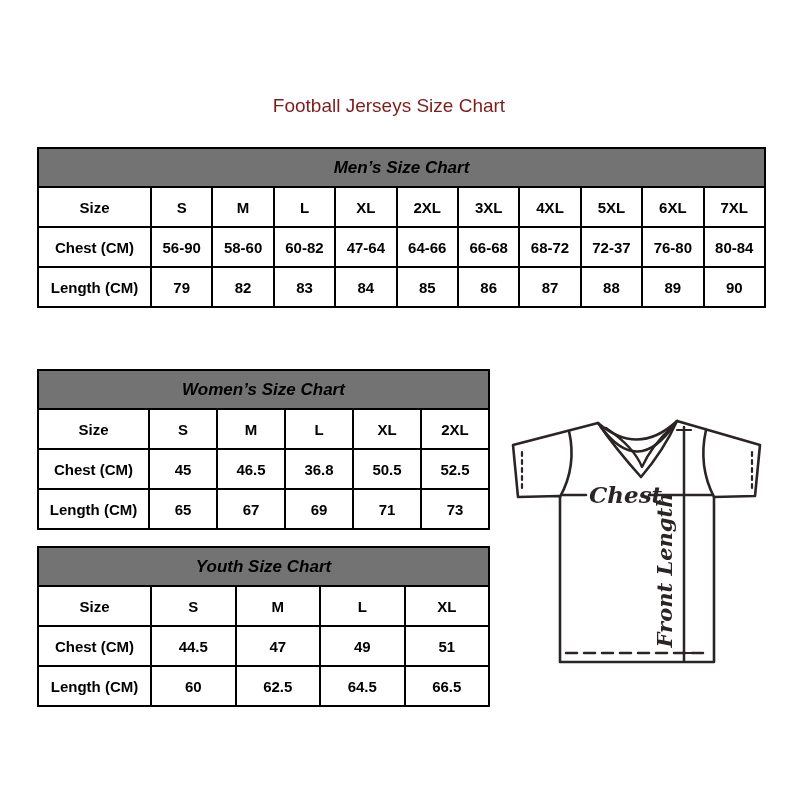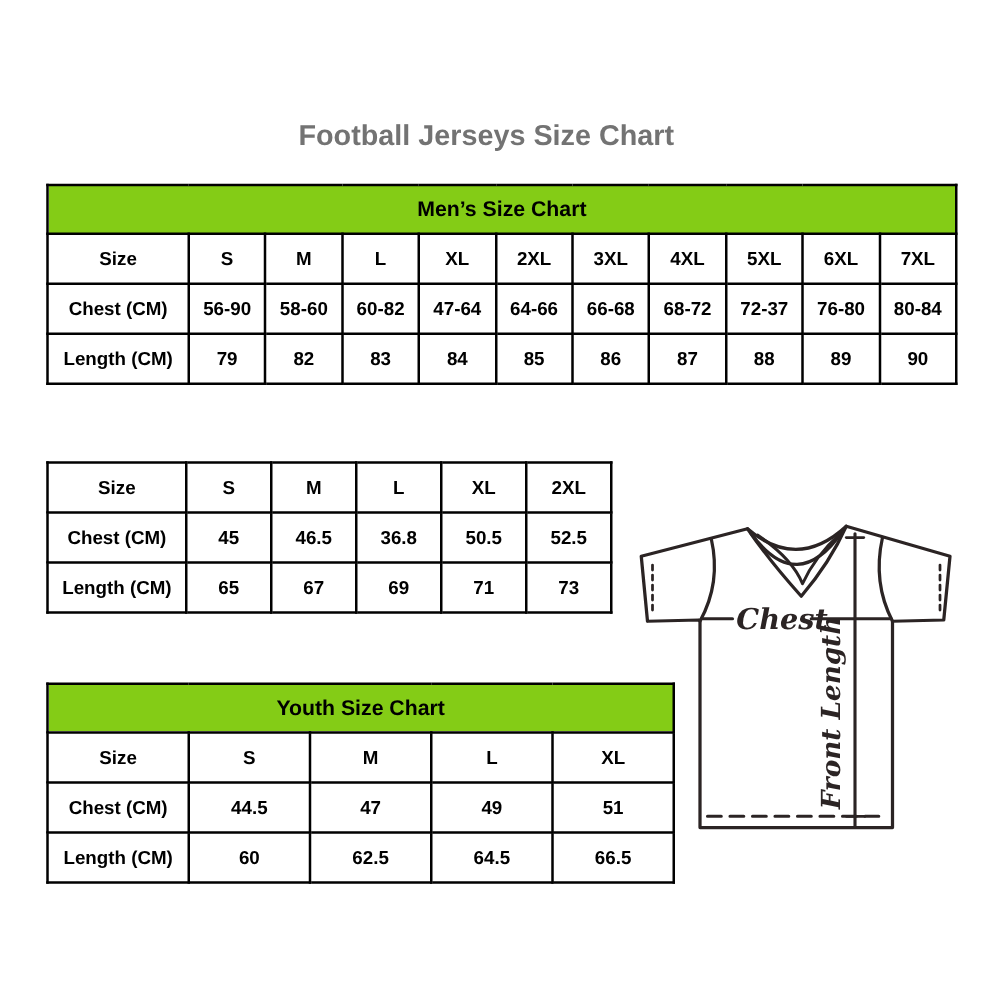--- a/index.html
+++ b/index.html
@@ -2,40 +2,40 @@
 <html><head>
 <meta charset="utf-8">
 <style>
   html,body{margin:0;padding:0;}
   body{
     width:800px;height:800px;background:#ffffff;position:relative;
     font-family:"Liberation Sans", sans-serif;color:#000;overflow:hidden;
   }
   .page-title{
     position:absolute;top:95px;left:0;width:778px;margin:0;
-    text-align:center;font-size:23px;font-weight:bold;color:#737373;
+    text-align:center;font-size:19px;font-weight:normal;color:#7f1d1d;
   }
   .table-box{position:absolute;}
   .size-chart{
     border-collapse:collapse;table-layout:fixed;background:#fff;
   }
   .size-chart td{
     border:2px solid #000;text-align:center;vertical-align:middle;
     font-weight:bold;font-size:15px;height:38px;padding:0 2px;
     overflow:hidden;white-space:nowrap;
   }
   .size-chart tr.title-row td{
-    background:#84cc16;font-size:17px;height:37px;
+    background:#737373;font-size:17px;height:37px;font-style:italic;
   }
   #table-men{top:147px;left:37px;}
   #table-men table{width:729px;}
   #table-women{top:369px;left:37px;}
   #table-women table{width:453px;}
   #table-youth{top:546px;left:37px;}
-  #table-youth table{width:503px;}
+  #table-youth table{width:453px;}
   .jersey-svg{position:absolute;left:496px;top:408px;}
   .jersey-label{
     font-family:"DejaVu Serif", serif;font-style:italic;font-weight:bold;
     fill:#2b2424;
   }
 </style>
 </head>
 <body>
 
 <h1 class="page-title">Football Jerseys Size Chart</h1>
@@ -106,20 +106,23 @@
     <table class="size-chart">
       <colgroup>
         <col style="width: 111px;">
         <col>
         <col>
         <col>
         <col>
         <col>
       </colgroup>
       <tbody>
+        <tr class="title-row">
+          <td colspan="6">Women’s Size Chart</td>
+        </tr>
         <tr>
           <td>Size</td>
           <td>S</td>
           <td>M</td>
           <td>L</td>
           <td>XL</td>
           <td>2XL</td>
         </tr>
         <tr>
           <td>Chest (CM)</td>

